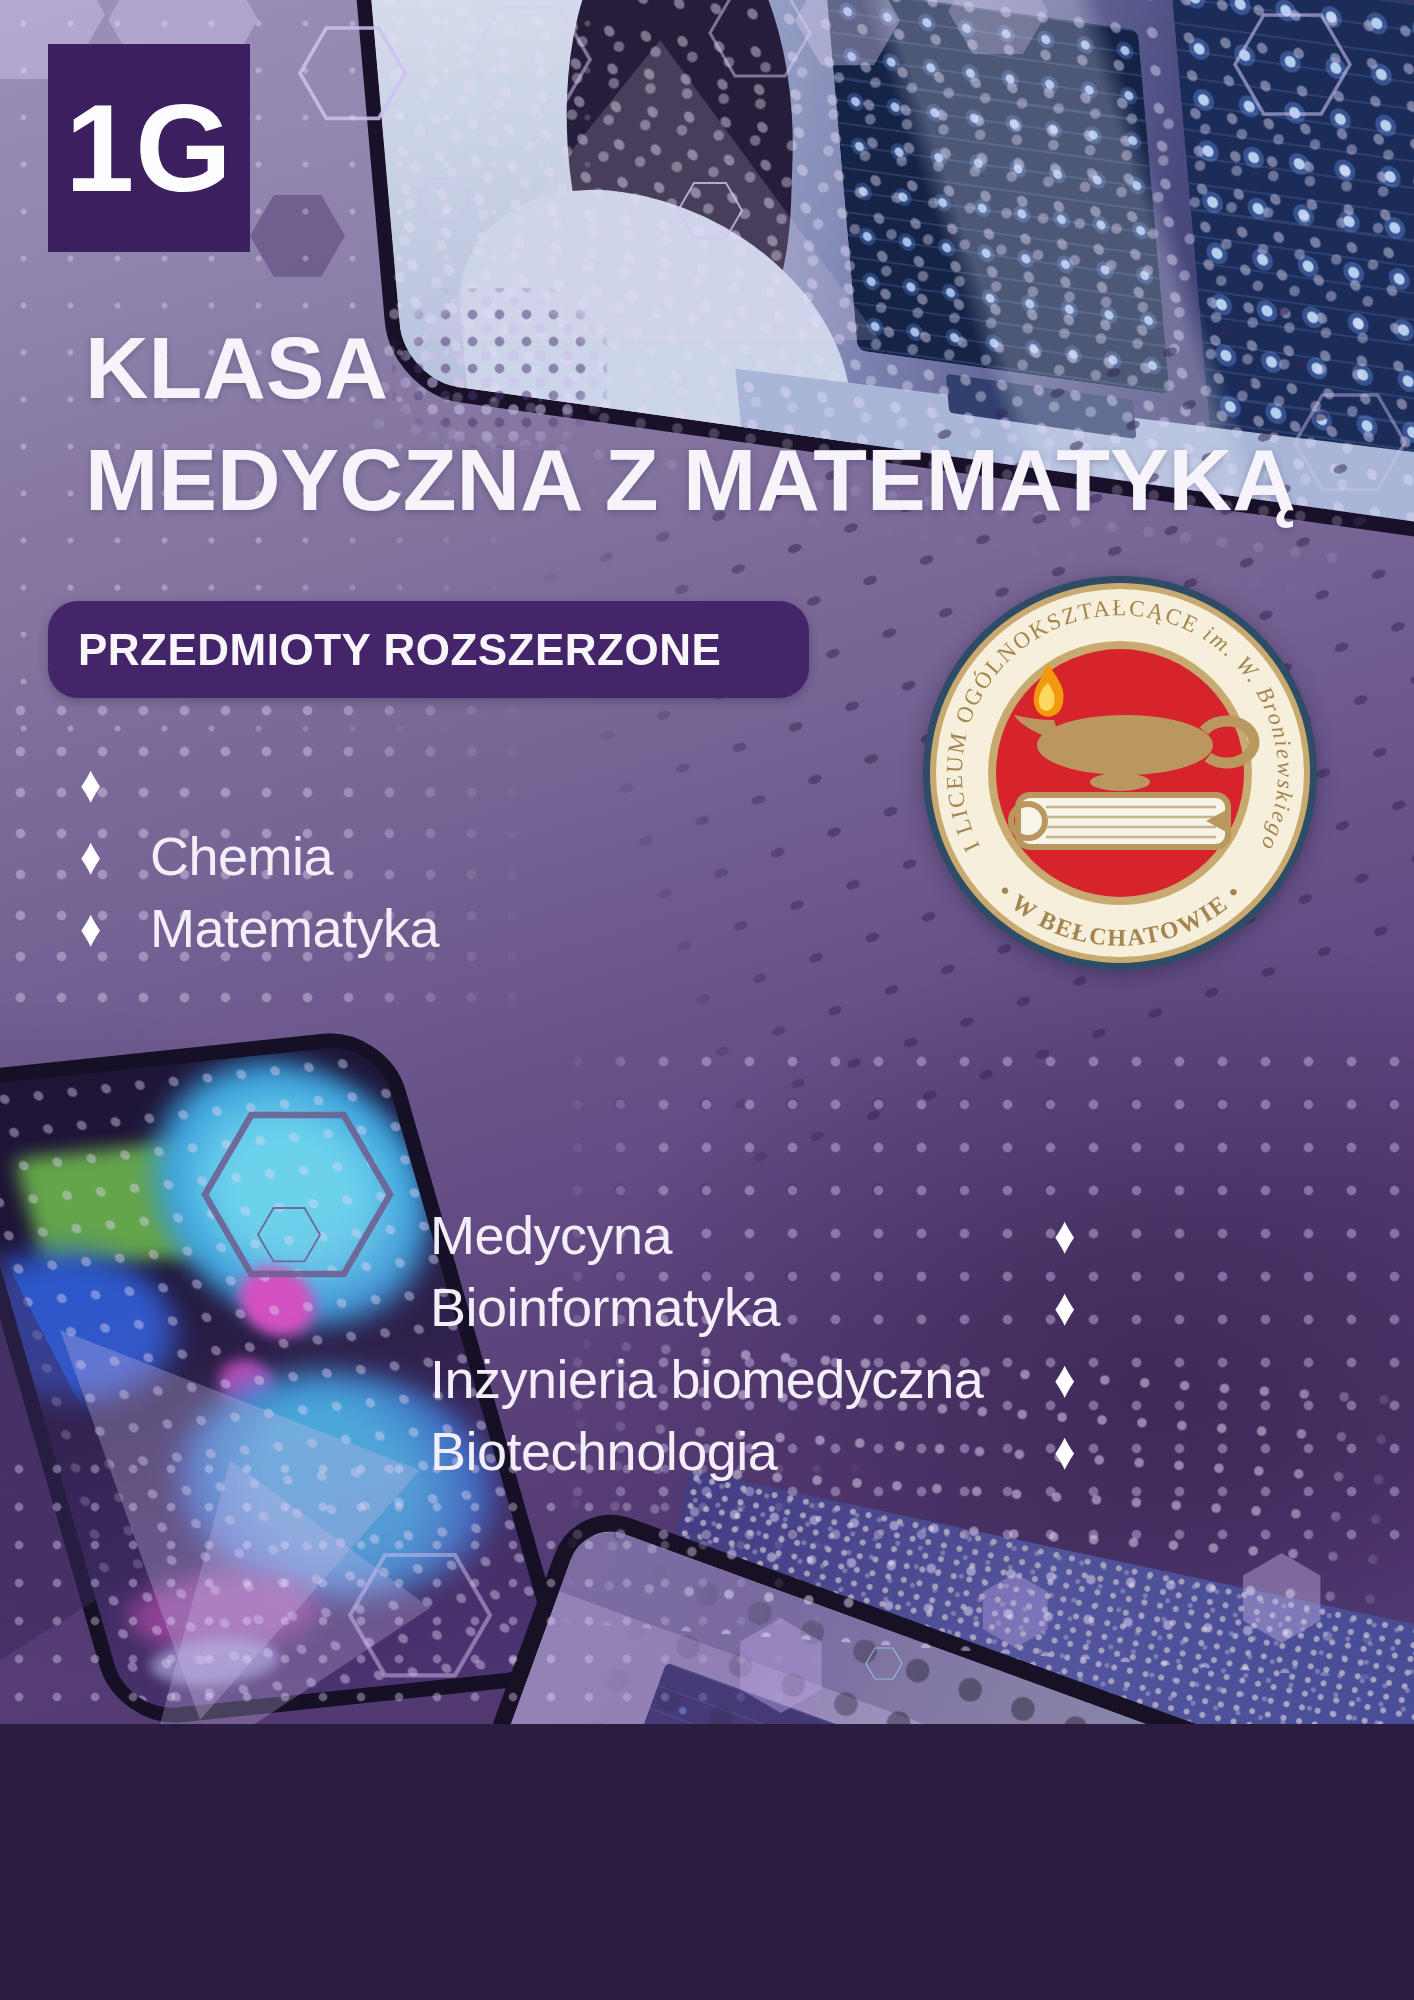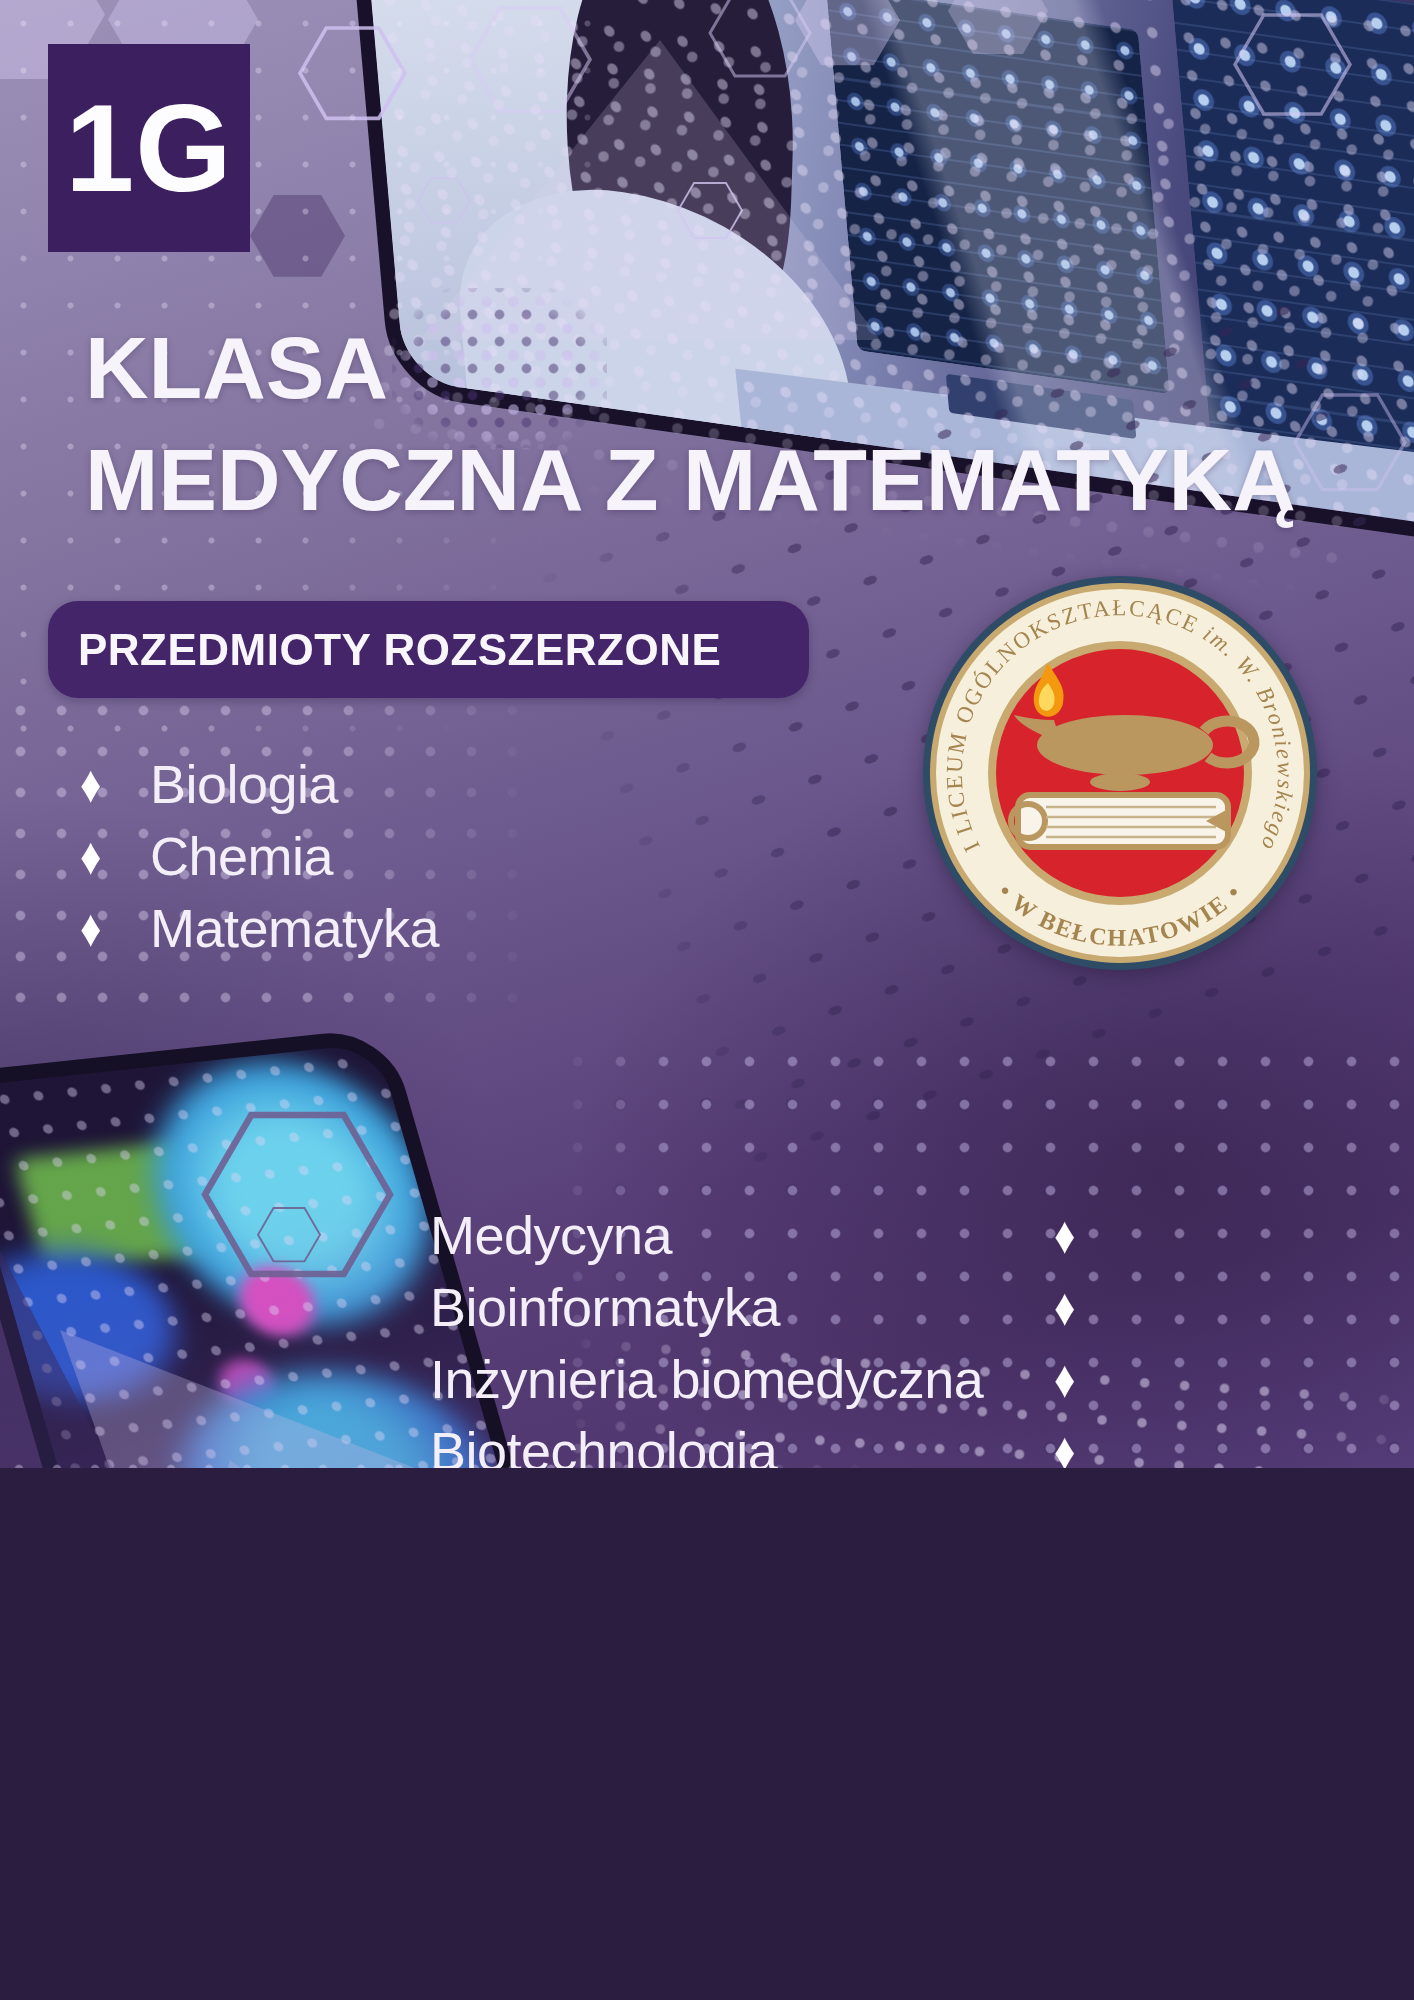--- a/index.html
+++ b/index.html
@@ -1,17 +1,17 @@
 <!DOCTYPE html>
 <html><head>
 <meta charset="utf-8">
 <style>
   html,body{margin:0;padding:0;background:#2a1d3f;}
   .poster{
-    position:relative; width:1414px; height:1468px; overflow:hidden;
+    position:relative; width:1414px; height:1724px; overflow:hidden;
     font-family:"Liberation Sans",sans-serif;
   }
   
   .bg{
     position:absolute; inset:0; z-index:0;
     background:
       radial-gradient(ellipse 900px 700px at 82% 80%, rgba(25,12,45,.38), transparent 65%),
       radial-gradient(ellipse 700px 500px at 0% 78%, rgba(30,15,55,.30), transparent 70%),
       linear-gradient(163deg,#9d91b8 0%,#8e81ab 16%,#82739f 30%,#746294 45%,#655086 60%,#583f78 74%,#523870 86%,#5a4180 100%);
   }
@@ -286,21 +286,20 @@
     <div>MEDYCZNA Z MATEMATYKĄ</div>
   </div>
 
   <div class="bar bar-subjects">
     <span>PRZEDMIOTY ROZSZERZONE</span>
   </div>
 
   <ul class="list list-subjects">
     <li>
       <span class="bullet">♦</span>
-      <span>Biologia</span>
     </li>
     <li>
       <span class="bullet">♦</span>
       <span>Chemia</span>
     </li>
     <li>
       <span class="bullet">♦</span>
       <span>Matematyka</span>
     </li>
   </ul>

